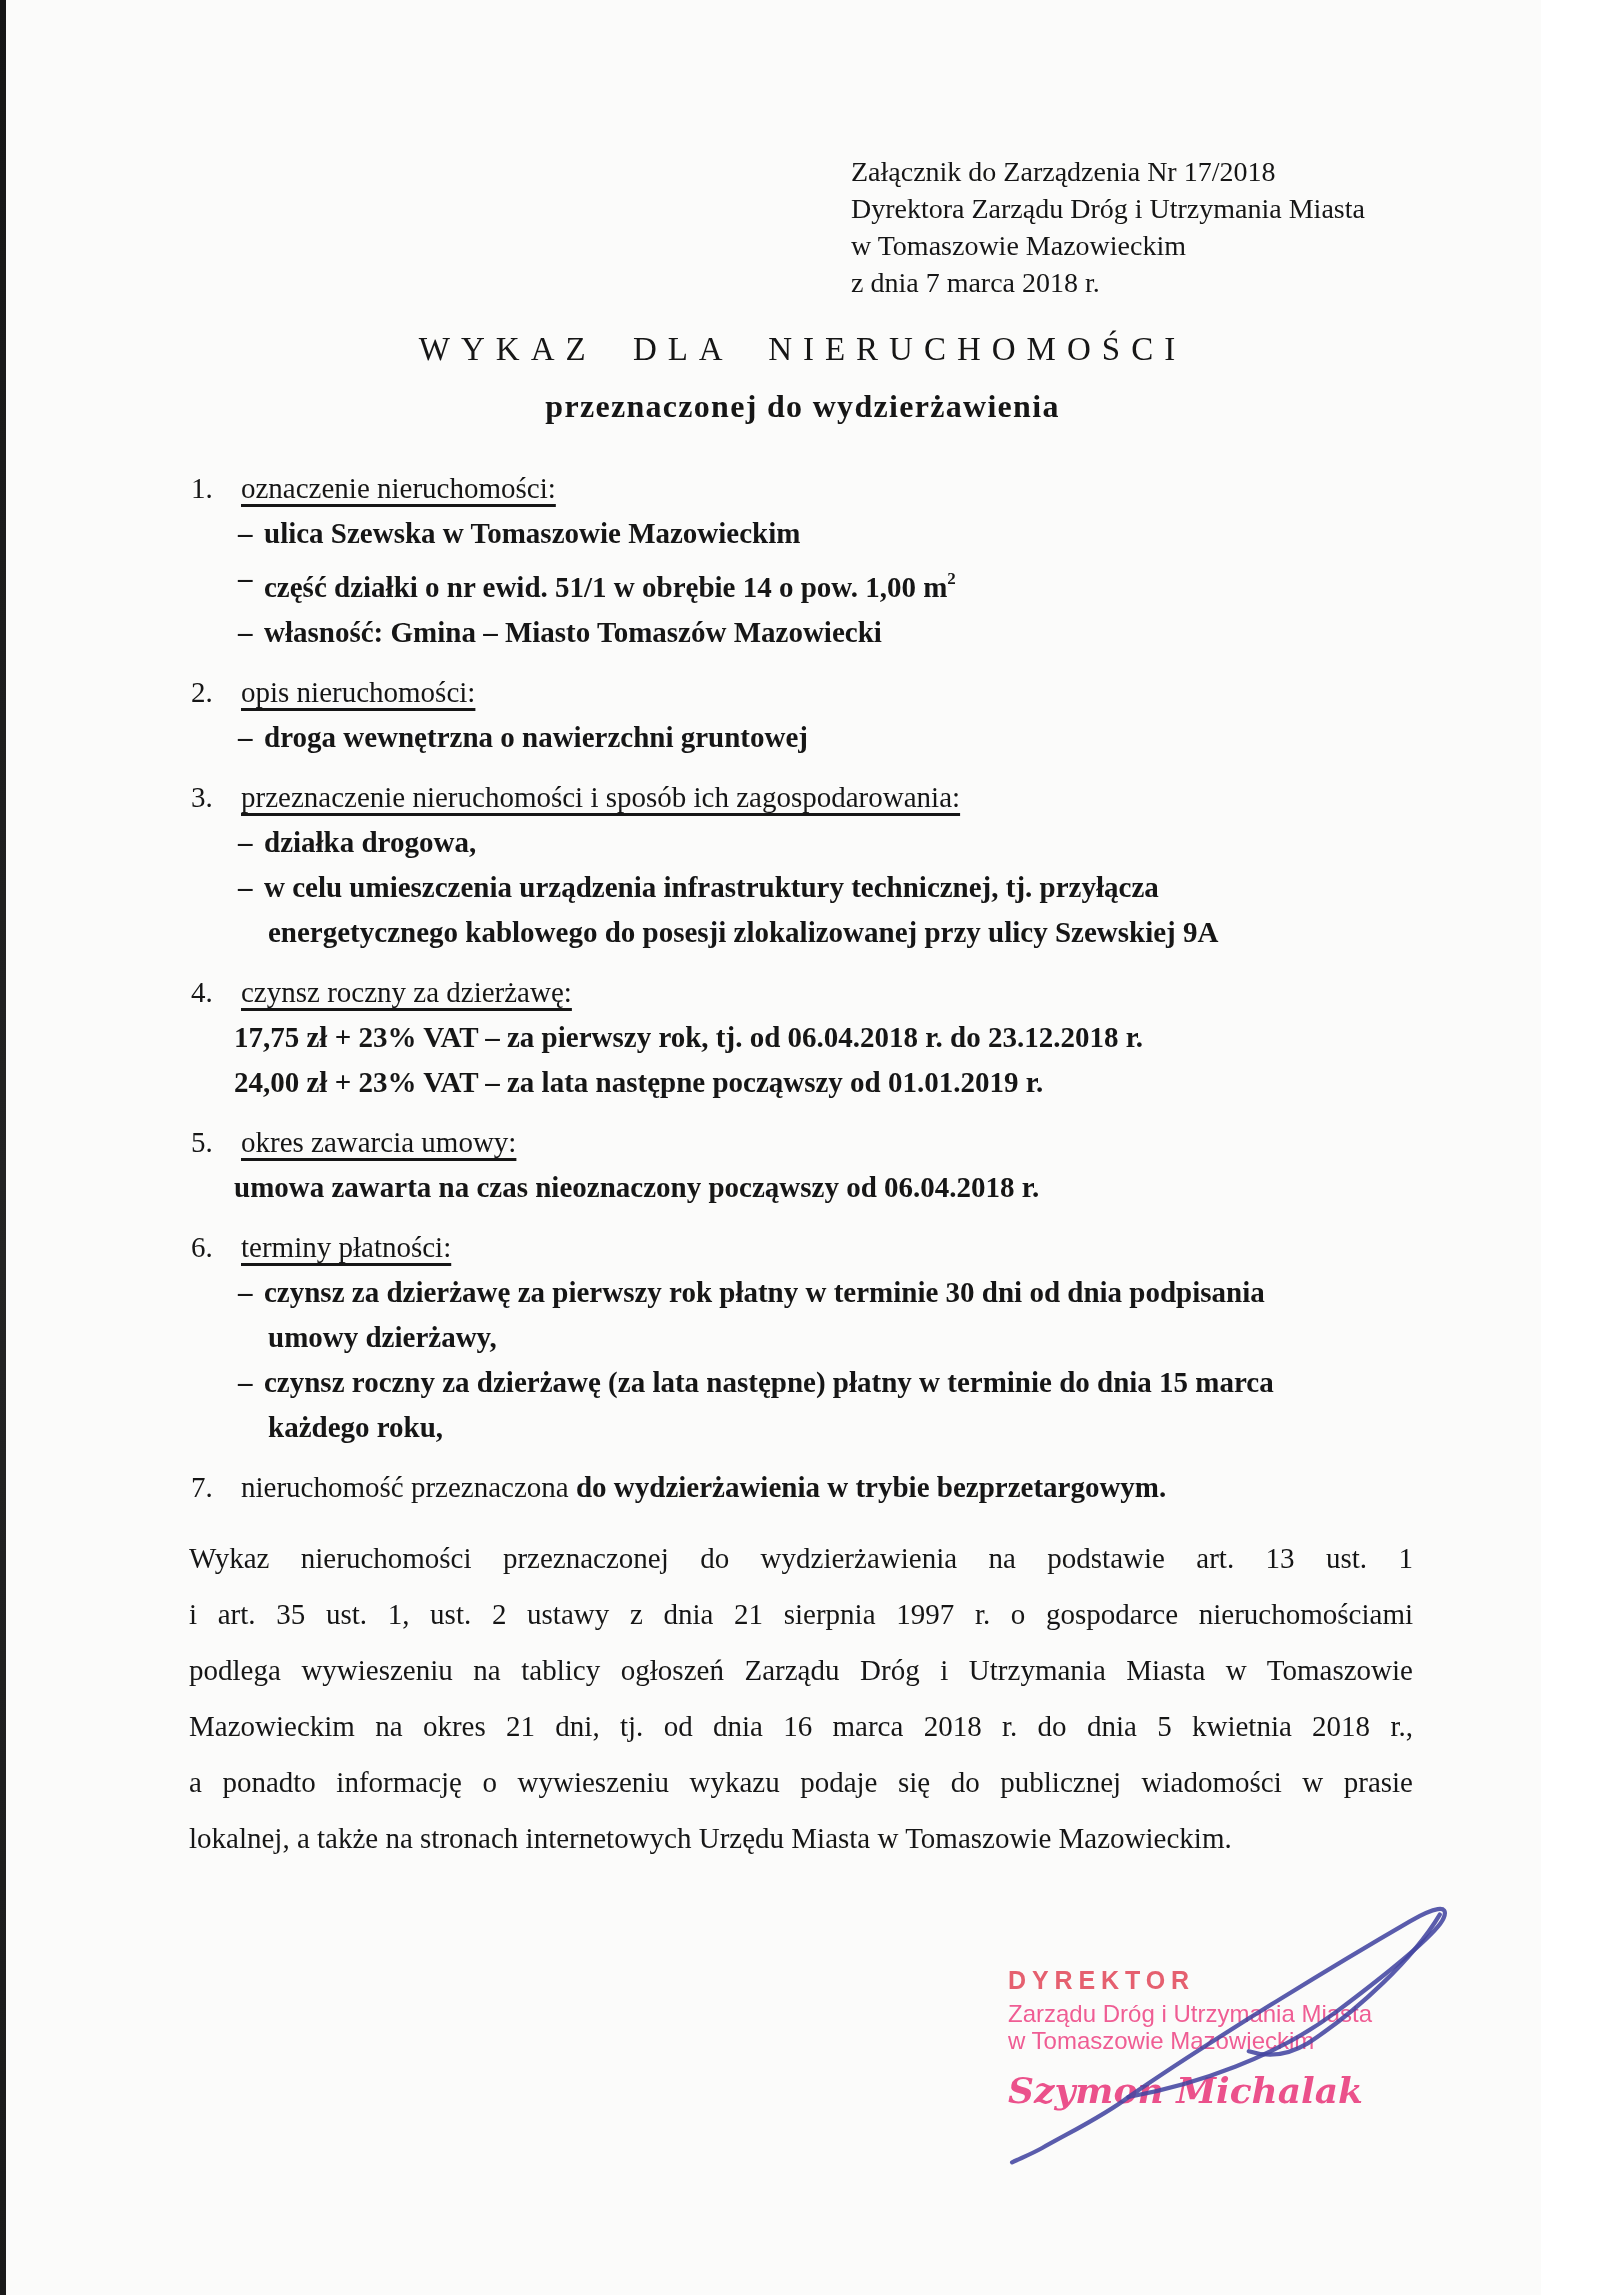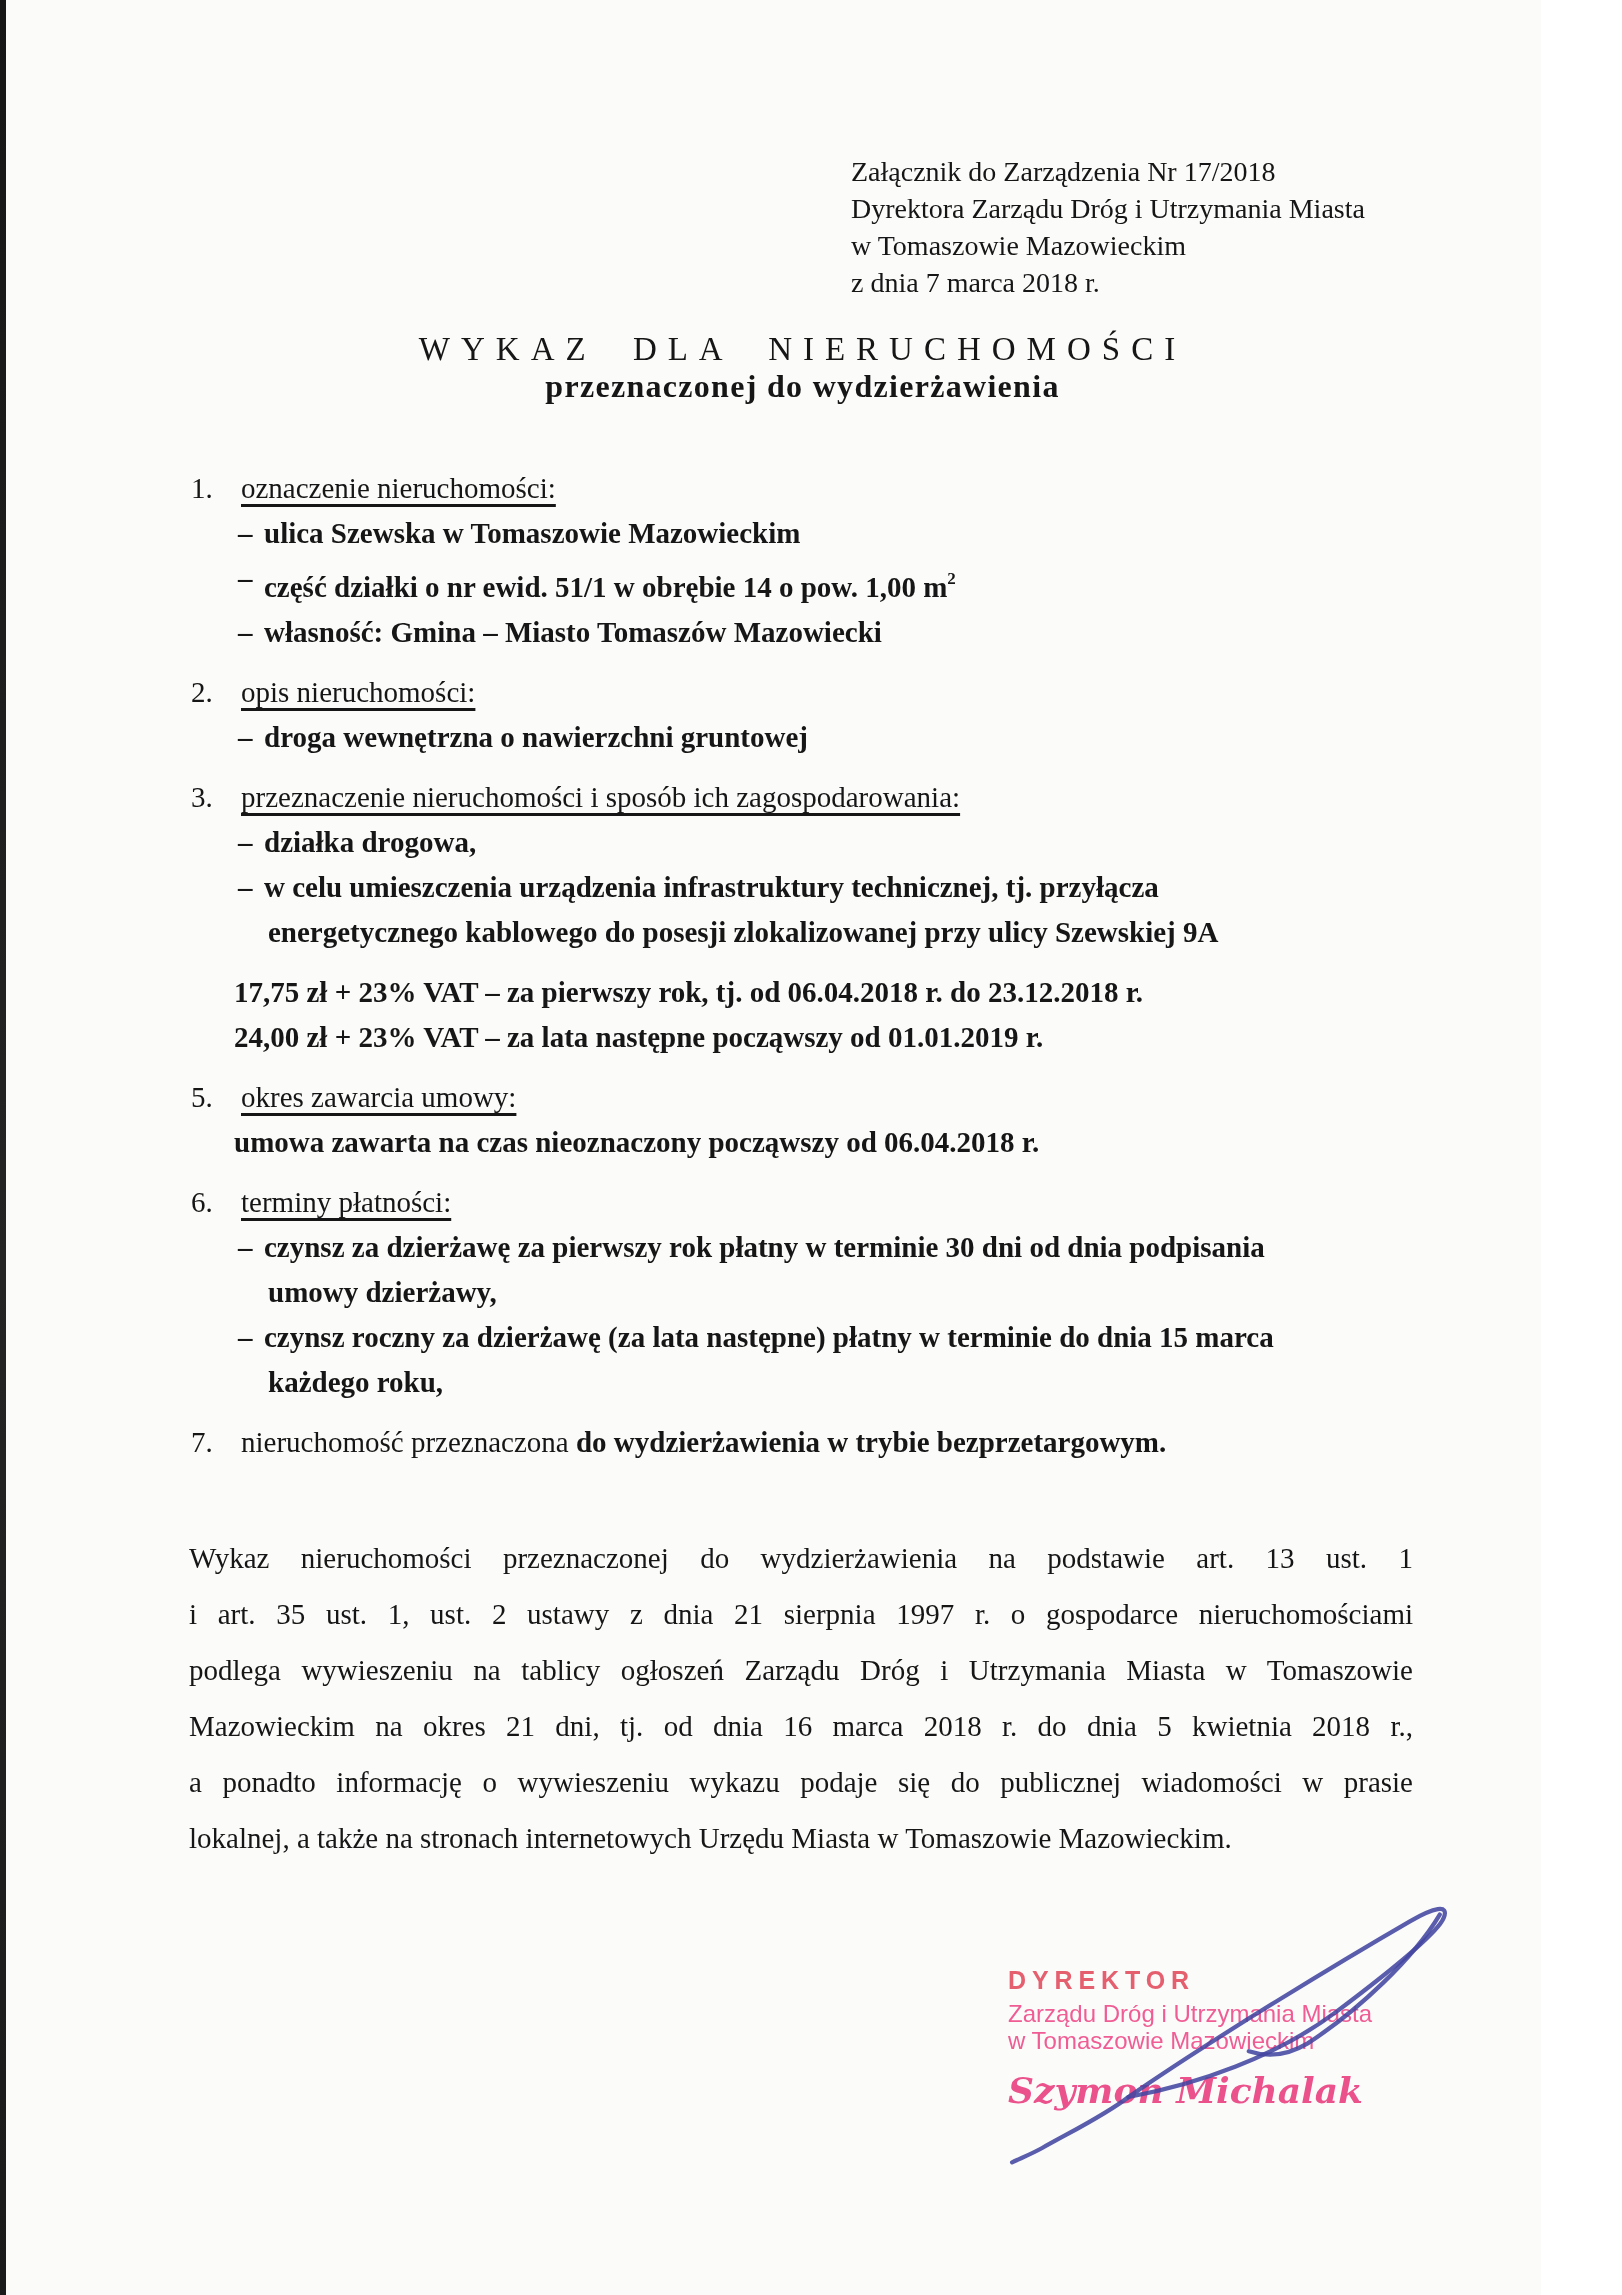--- a/index.html
+++ b/index.html
@@ -24,21 +24,21 @@
   }
   .titleblock {
     position: absolute; left: 190px; top: 331px;
     width: 1225px; text-align: center;
   }
   .title-main {
     font-size: 33px; font-weight: normal;
     letter-spacing: 11px; word-spacing: 17px; white-space: nowrap;
   }
   .title-sub {
-    font-size: 32px; font-weight: bold; letter-spacing: 1.3px;
+    margin-top: 20px; font-size: 32px; font-weight: bold; letter-spacing: 1.3px;
   }
   .list {
     position: absolute; left: 191px; top: 466px;
     width: 1257px; font-size: 29px; line-height: 45px;
   }
   .item { margin-bottom: 15px; }
   .ihead { white-space: nowrap; }
   .num { display: inline-block; width: 50px; }
   .uline {
     text-decoration: underline;
@@ -118,20 +118,21 @@
     </div>
 
     <div class="item">
       <div class="ihead"><span class="num">3.</span><span class="uline">przeznaczenie nieruchomości i sposób ich zagospodarowania:</span></div>
       <div class="line"><span class="dash">–</span><span>działka drogowa,</span></div>
       <div class="line"><span class="dash">–</span><span>w celu umieszczenia urządzenia infrastruktury technicznej, tj. przyłącza</span></div>
       <div class="line cont"><span>energetycznego kablowego do posesji zlokalizowanej przy ulicy Szewskiej 9A</span></div>
     </div>
 
     <div class="item">
+      <div class="ihead"><span class="num">4.</span><span class="uline">czynsz roczny za dzierżawę:</span></div>
       <div class="line plain"><span>17,75 zł + 23% VAT – za pierwszy rok, tj. od 06.04.2018 r. do 23.12.2018 r.</span></div>
       <div class="line plain"><span>24,00 zł + 23% VAT – za lata następne począwszy od 01.01.2019 r.</span></div>
     </div>
 
     <div class="item">
       <div class="ihead"><span class="num">5.</span><span class="uline">okres zawarcia umowy:</span></div>
       <div class="line plain"><span>umowa zawarta na czas nieoznaczony począwszy od 06.04.2018 r.</span></div>
     </div>
 
     <div class="item">

